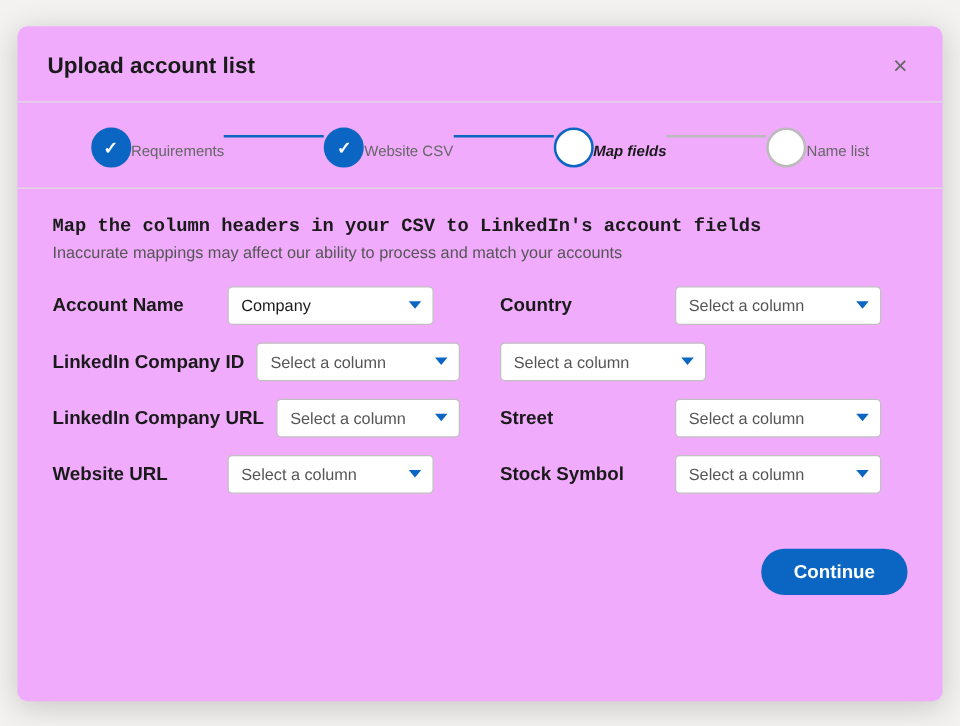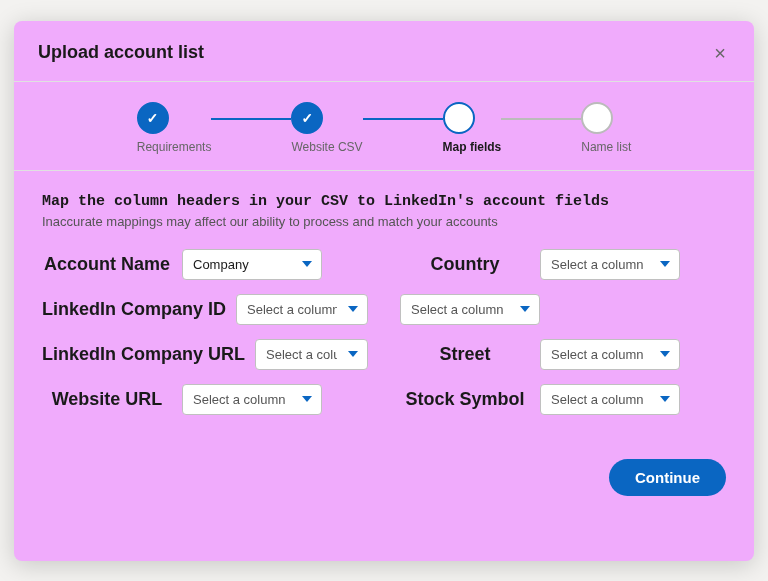--- a/index.html
+++ b/index.html
@@ -48,21 +48,22 @@
     .stepper {
       display: flex;
       align-items: center;
       justify-content: center;
       padding: 20px 24px 16px 24px;
       border-bottom: 1px solid #e0e0e0;
       gap: 0;
     }
     .step {
       display: flex;
-      flex-direction: column;
+      flex-direction: row;
+      align-items: center;
       position: relative;
     }
     .step-circle {
       width: 32px;
       height: 32px;
       border-radius: 50%;
       display: flex;
       align-items: center;
       justify-content: center;
       font-size: 13px;
@@ -87,20 +88,21 @@
     }
     .step-label {
       font-size: 12px;
       color: #666;
       margin-top: 6px;
       white-space: nowrap;
     }
     .step-label.active-label {
       font-weight: 700;
       color: #1a1a1a;
+      font-style: italic;
     }
     .step-connector {
       width: 80px;
       height: 2px;
       margin-bottom: 18px;
     }
     .step-connector.done { background: #0a66c2; }
     .step-connector.pending { background: #bbb; }
 
     
@@ -125,24 +127,24 @@
       display: grid;
       grid-template-columns: 1fr 1fr;
       gap: 14px 32px;
     }
     .field-row {
       display: flex;
       align-items: center;
       gap: 10px;
     }
     .field-label {
-      font-size: 18px;
+      font-size: 15px;
       font-weight: 600;
       color: #1a1a1a;
-      text-align: center;
+      text-align: left;
       min-width: 130px;
       flex-shrink: 0;
     }
     .select-box {
       width: 100%;
       border: 1px solid #c0c0c0;
       border-radius: 4px;
       padding: 7px 30px 7px 10px;
       font-size: 13px;
       color: #555;
@@ -151,21 +153,21 @@
       -webkit-appearance: none;
       cursor: pointer;
       outline: none;
     }
     .select-box.has-value {
       color: #1a1a1a;
     }
     .select-wrapper {
       position: relative;
       display: inline-block;
-      width: 140px;
+      width: 165px;
     }
     .select-wrapper::after {
       content: '';
       position: absolute;
       right: 10px;
       top: 50%;
       transform: translateY(-50%);
       pointer-events: none;
       width: 0;
       height: 0;

